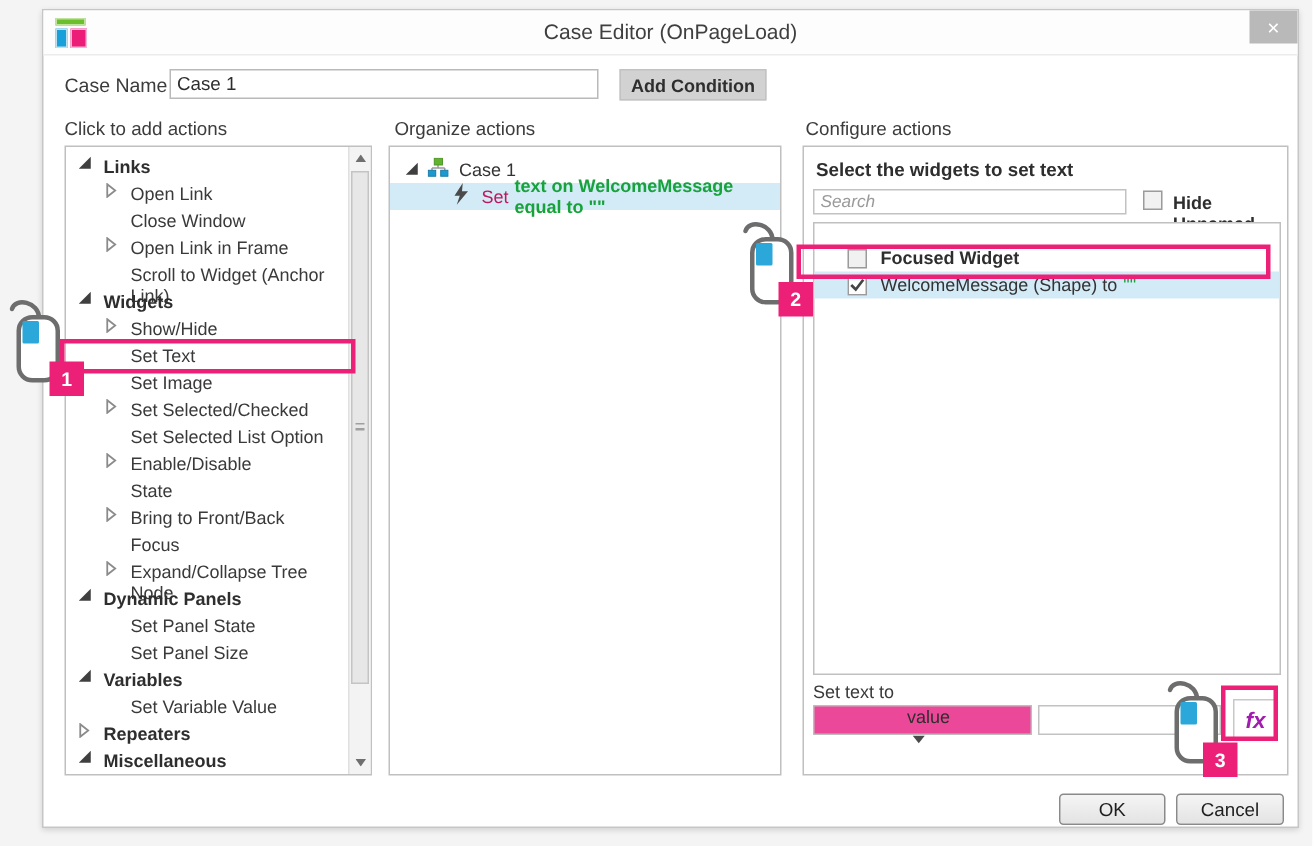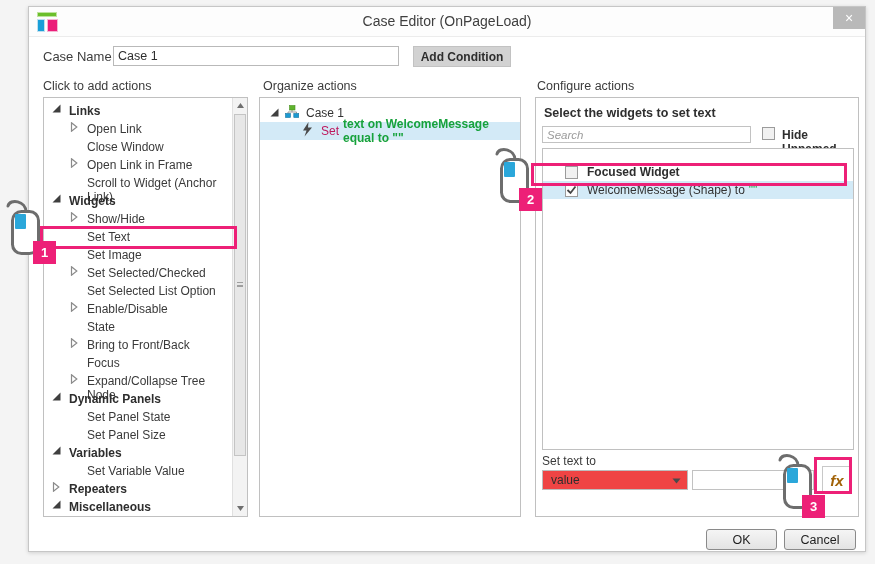--- a/index.html
+++ b/index.html
@@ -74,27 +74,27 @@
   .hide-unnamed-box { position:absolute; left:226px; top:29px; }
   .hide-unnamed-lbl { position:absolute; left:246px; top:30px; font-size:12px; font-weight:bold; color:#2e2e2e; }
   .widget-list { position:absolute; left:6px; top:50px; width:312px; height:302px; border:1px solid #c0c0c0; background:#fff; padding-top:14px; }
   .wrow { height:18px; display:flex; align-items:center; font-size:12px; color:#333; cursor:pointer; }
   .wrow .checkbox { margin-left:22px; }
   .wrow .lbl { margin-left:9px; }
   .wrow.r0 .lbl { font-weight:bold; color:#2e2e2e; }
   .wrow.sel { background:#d3eaf7; }
   .wrow .green { margin-left:4px; color:#17a23c; }
   .settext-lbl { position:absolute; left:6px; top:356px; font-size:12px; color:#3a3a3a; }
-  .value-dd { position:absolute; left:6px; top:372px; width:146px; height:20px; background:#ef4444; border:1px solid #bdbdbd;
-              display:flex; align-items:center; font-size:12px; color:#2e2e2e; cursor:pointer; }
+  .value-dd { position:absolute; left:6px; top:372px; width:146px; height:20px; background:#ec4899; border:1px solid #bdbdbd;
+              display:flex; align-items:center; font-size:12px; color:#2e2e2e; cursor:pointer;flex-direction:column; }
   .value-dd .lbl { margin-left:8px; flex:1; }
   .value-dd .caret { margin-right:6px; }
   .value-input { position:absolute; left:156px; top:372px; width:122px; height:20px; border:1px solid #c2c2c2; font-family:inherit; font-size:12px; padding:0 4px; }
   .fx-btn { position:absolute; left:286px; top:368px; width:30px; height:28px; background:#fff; border:1px solid #c8c8c8;
-            font-style:italic; font-weight:bold; font-size:15px; color:#a16207; cursor:pointer; font-family:inherit; }
+            font-style:italic; font-weight:bold; font-size:15px; color:#a21caf; cursor:pointer; font-family:inherit; }
 
   
   .btn { position:absolute; top:522px; height:21px; border:1px solid #8a8a8a; border-radius:3px;
          background:linear-gradient(#f5f5f5,#e3e3e3); font-size:12.5px; color:#1e1e1e; cursor:pointer; font-family:inherit; }
   .btn.ok { left:677px; width:71px; }
   .btn.cancel { left:755px; width:72px; }
 
   
   .prect { position:absolute; border:3px solid #ed2077; z-index:55; pointer-events:none; }
   .prect.r1 { left:40px;  top:226px; width:197px; height:23px; }

